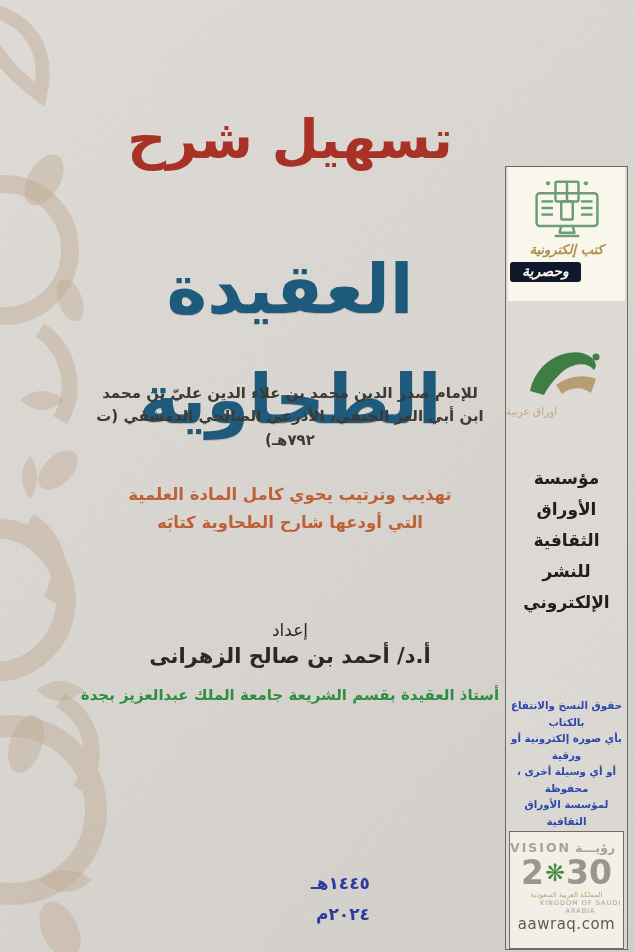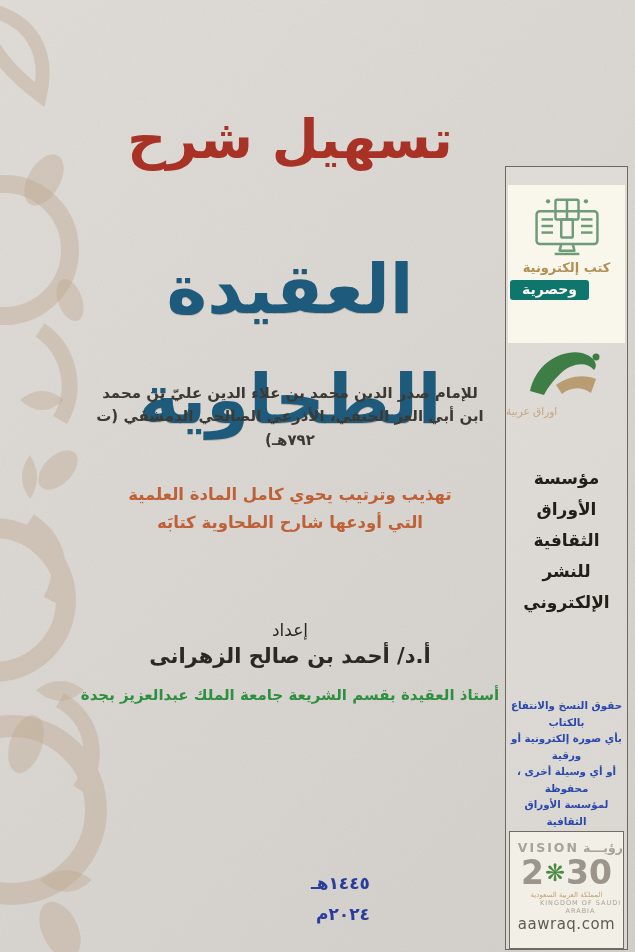--- a/index.html
+++ b/index.html
@@ -44,47 +44,47 @@
   .dates{
     position:absolute;left:170px;top:868px;width:130px;text-align:right;
     font-size:17px;font-weight:bold;color:#2b3b9e;line-height:1.85;
   }
   
   .sidebar{
     position:absolute;left:505px;top:166px;width:121px;height:782px;
     border:1px solid #6e6860;background:rgba(236,232,227,.35);
   }
   .ebox{
-    position:absolute;top:18px;left:2px;right:2px;height:158px;
-    background:#f9f6ec;text-align:center;
+    position:absolute;top:0;left:2px;right:2px;height:134px;
+    background:#f9f6ec;text-align:center;font-style:italic;
   }
   .ebox svg{display:block;margin:9px auto 2px;}
   .ebooks-line{font-size:13px;font-weight:bold;color:#b08f52;}
   .excl-wrap{text-align:left;margin:4px 0 0 2px;}
   .excl-badge{
-    display:inline-block;background:#0f766e;color:#fdf8ee;
+    display:inline-block;background:#0f172a;color:#fdf8ee;
     font-size:14px;font-weight:bold;padding:1px 12px 3px;border-radius:3px;
   }
   .awraq{position:absolute;top:178px;left:0;width:100%;text-align:left;}
   .awraq svg{display:block;margin:0 auto;}
   .awraq-text{font-size:10.5px;color:#c4a67e;letter-spacing:1px;margin-top:2px;}
   .foundation{
     position:absolute;top:296px;left:0;width:100%;text-align:center;
     font-size:17px;font-weight:bold;color:#211e18;line-height:31px;
   }
   .copyright{
     position:absolute;top:530px;left:0;width:100%;text-align:center;
     font-size:10.3px;font-weight:bold;color:#2b49ad;line-height:16.5px;
   }
   .vision-box{
     position:absolute;top:664px;left:3px;right:3px;height:116px;
     background:#f2efe6;border:1px solid #716b62;text-align:center;
   }
   .vision-row1{
-    display:flex;justify-content:flex-end;align-items:baseline;gap:4px;
+    display:flex;justify-content:flex-start;align-items:baseline;gap:4px;
     margin-top:8px;font-size:12.5px;color:#a7a29a;letter-spacing:2px;font-weight:bold;
   }
   .vision-row1 .ar{letter-spacing:0;}
   .vision-year{
     display:flex;justify-content:center;align-items:center;
     font-size:33px;font-weight:bold;color:#9b958c;line-height:1;margin-top:1px;
   }
   .vision-emblem{font-size:24px;color:#4b8a44;line-height:1;margin:0 1px;}
   .ksa-ar{font-size:7px;color:#c1a26a;margin-top:2px;}
   .ksa-en{font-size:6.5px;color:#a7a29a;letter-spacing:1px;margin-left:28px;}

